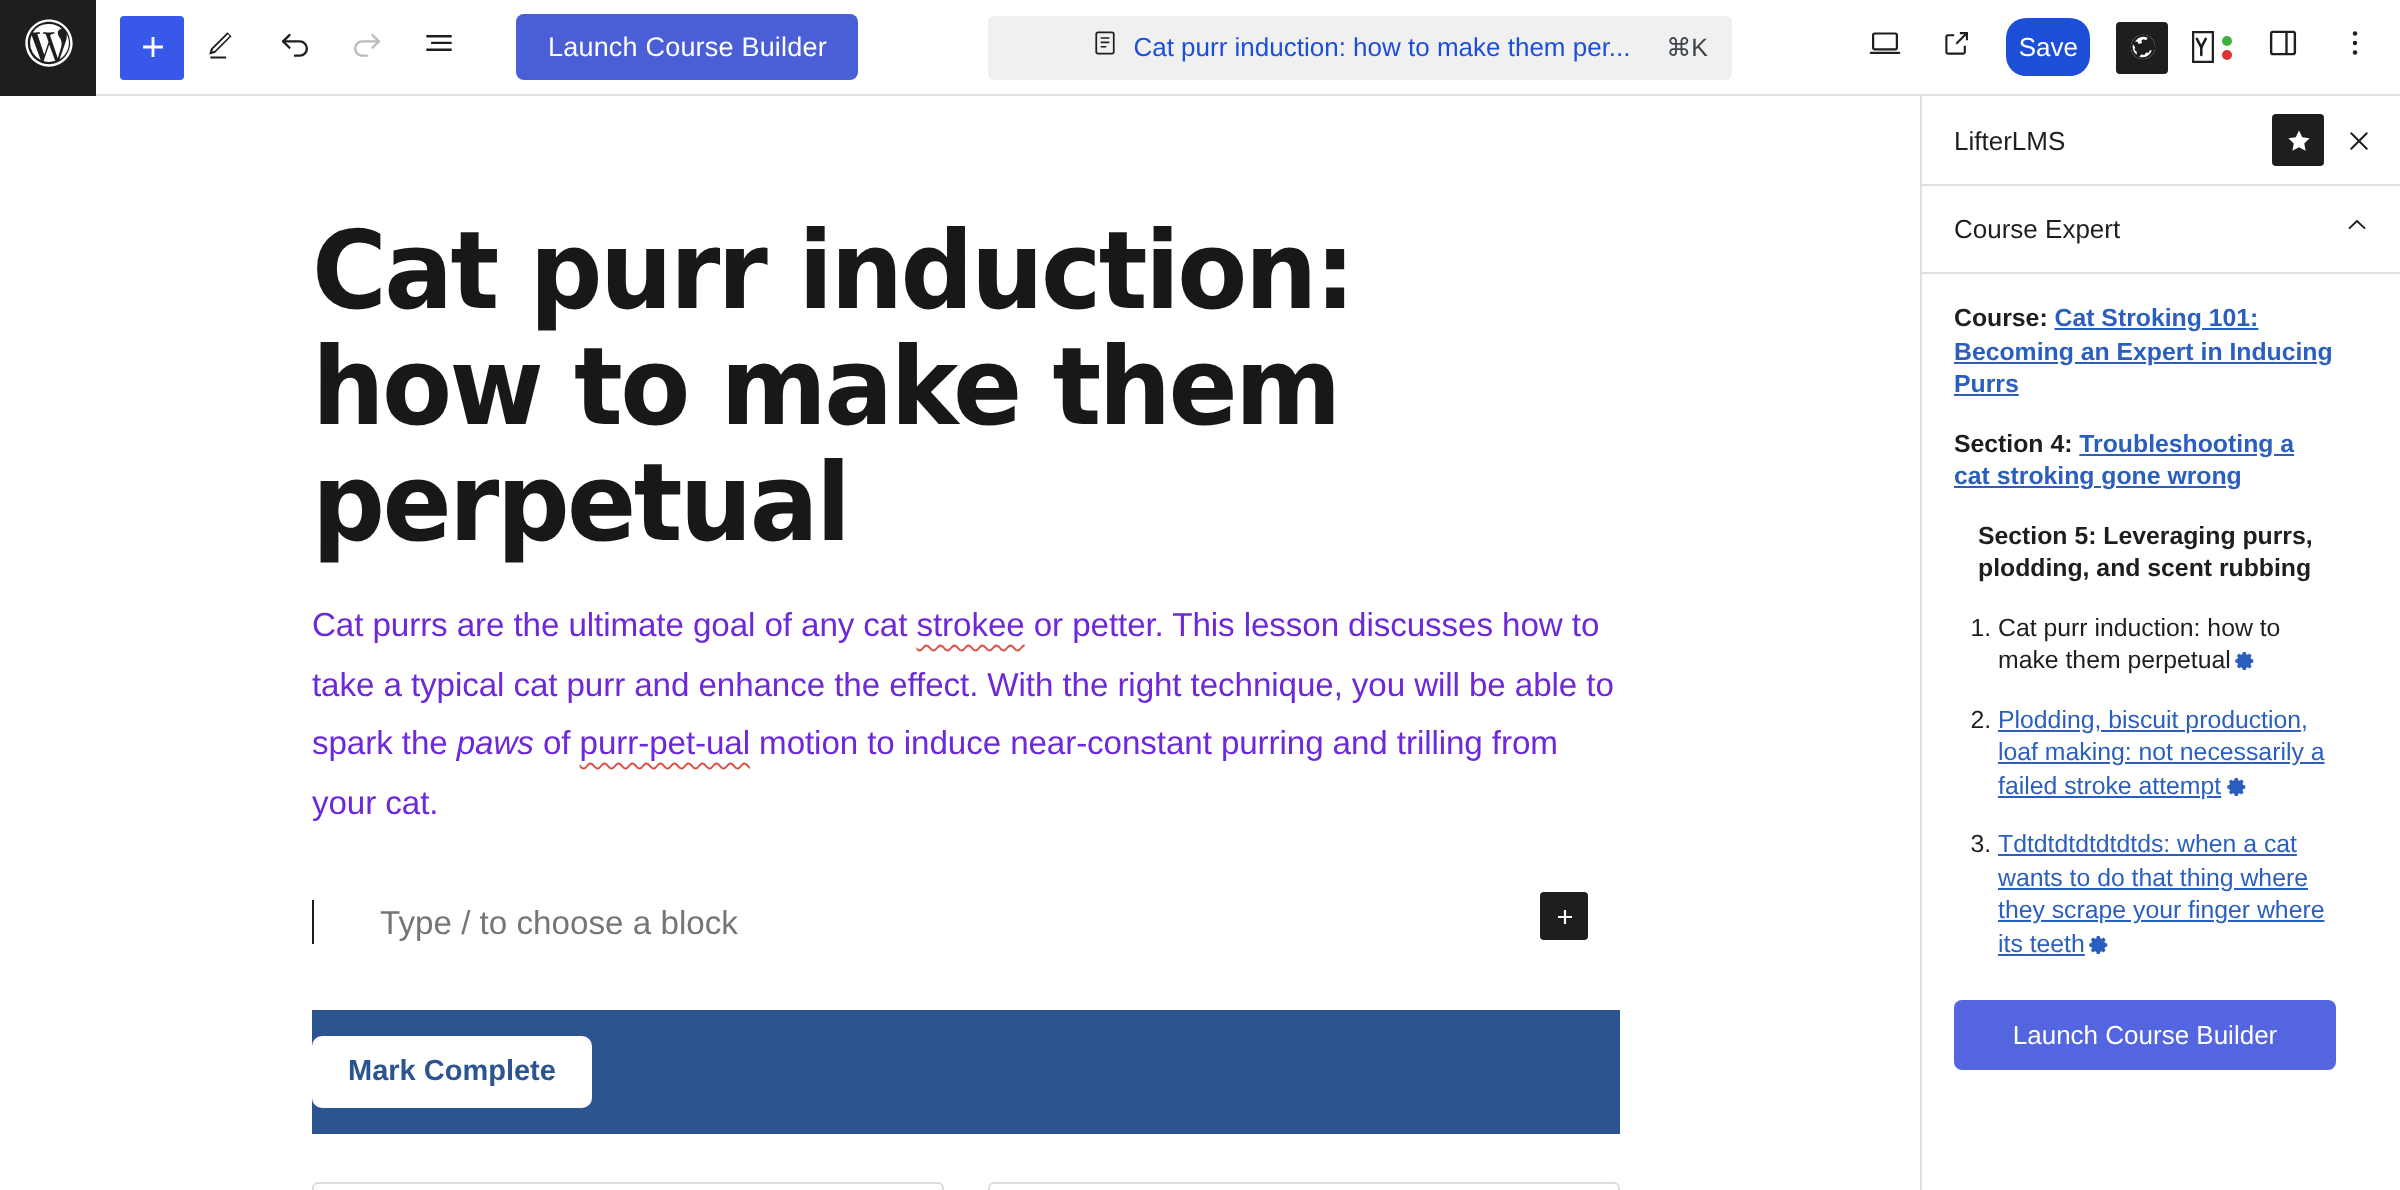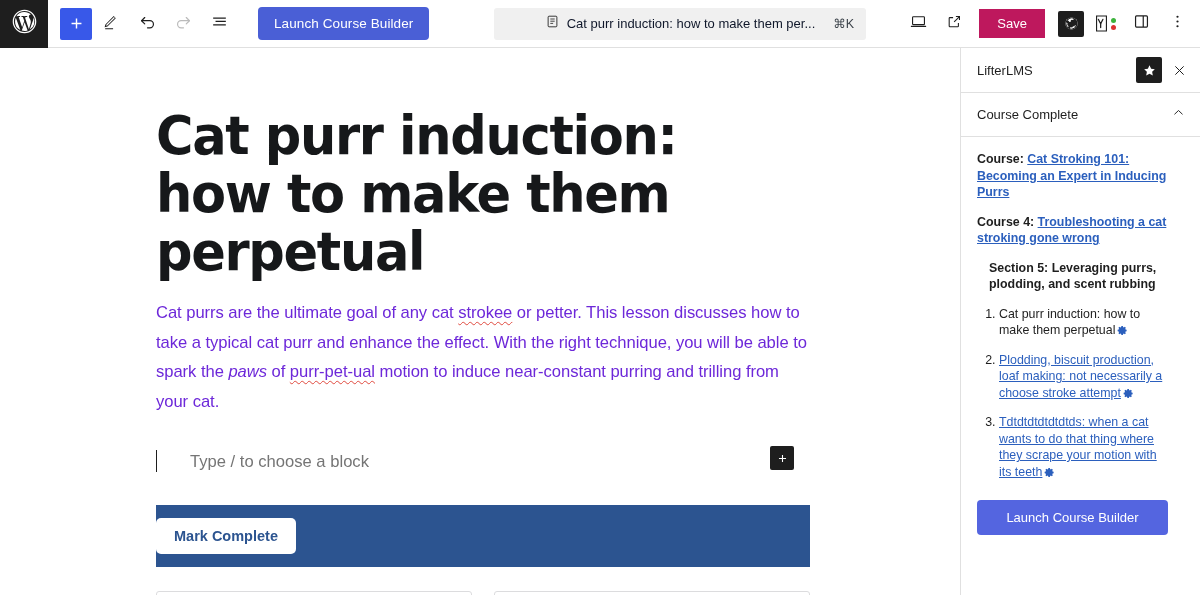--- a/index.html
+++ b/index.html
@@ -72,48 +72,48 @@
     border-radius: 3px;
     display: flex;
     align-items: center;
     justify-content: center;
     cursor: pointer;
     gap: 7px;
     padding: 0 12px;
   }
   .cmd-title {
     font-size: 13px;
-    color: #0f172a;
+    color: #1d4ed8;
     white-space: nowrap;
     overflow: hidden;
     text-overflow: ellipsis;
     text-align: right;
   }
   .cmd-kbd {
     position: absolute;
     right: 12px;
     font-size: 12.5px;
     color: #3c434a;
   }
 
   .tb-right {
     position: absolute;
     right: 6px;
     display: flex;
     align-items: center;
     gap: 2px;
   }
   .save-btn {
-    background: #be185d;
+    background: #1d4ed8;
     color: #fff;
     border: none;
-    border-radius: 0;
+    border-radius: 10px;
     font-size: 13px;
     font-weight: 500;
-    padding: 7px 18px;
+    padding: 7px 6px;
     margin: 0 6px;
     cursor: pointer;
     font-family: "Liberation Sans", sans-serif;
   }
   .plugin-badge {
     width: 26px; height: 26px;
     background: #1e1e1e;
     border-radius: 2px;
     display: flex; align-items: center; justify-content: center;
     margin: 0 5px;
@@ -503,46 +503,46 @@
           </svg>
       </span>
       <span class="close-btn">
         <svg width="15" height="15" viewBox="0 0 24 24" fill="none" stroke="#1e1e1e" stroke-width="1.6" stroke-linecap="round">
             <path d="M5.8 5.8l12.4 12.4M18.2 5.8L5.8 18.2"></path>
           </svg>
       </span>
     </div>
 
     <div class="panel-head">
-      <span class="lbl">Course Complete</span>
+      <span class="lbl">Course Expert</span>
       <span>
         <svg width="15" height="15" viewBox="0 0 24 24" fill="none" stroke="#1e1e1e" stroke-width="1.5" stroke-linecap="round" stroke-linejoin="round">
             <path d="M6 14.5L12 8.8l6 5.7"></path>
           </svg>
       </span>
     </div>
 
     <div class="panel-body">
 
       <div class="meta-line"><span>Course: </span><a href="#">Cat Stroking 101: Becoming an Expert in Inducing Purrs</a></div>
 
-      <div class="meta-line"><span>Course 4: </span><a href="#">Troubleshooting a cat stroking gone wrong</a></div>
+      <div class="meta-line"><span>Section 4: </span><a href="#">Troubleshooting a cat stroking gone wrong</a></div>
 
       <div class="meta-line plain">Section 5: Leveraging purrs, plodding, and scent rubbing</div>
 
       <ol class="lesson-list">
         <li class="current"><span>Cat purr induction: how to make them perpetual</span><span class="gear"><svg width="11" height="11" viewBox="0 0 24 24" fill="#2b5fbd">
                 <path d="M12 8.4a3.6 3.6 0 100 7.2 3.6 3.6 0 000-7.2zm0 5.6a2 2 0 110-4 2 2 0 010 4z"></path>
                 <path d="M21 13.6v-3.2l-2.3-.5a7 7 0 00-.7-1.7l1.3-2-2.3-2.3-2 1.3a7 7 0 00-1.7-.7L12.8 2.2h-3.2l-.5 2.3a7 7 0 00-1.7.7l-2-1.3L3.1 6.2l1.3 2a7 7 0 00-.7 1.7l-2.3.5v3.2l2.3.5c.2.6.4 1.2.7 1.7l-1.3 2 2.3 2.3 2-1.3c.5.3 1.1.5 1.7.7l.5 2.3h3.2l.5-2.3c.6-.2 1.2-.4 1.7-.7l2 1.3 2.3-2.3-1.3-2c.3-.5.5-1.1.7-1.7l2.3-.5z"></path>
               </svg></span></li>
-        <li><a href="#">Plodding, biscuit production, loaf making: not necessarily a choose stroke attempt</a><span class="gear"><svg width="11" height="11" viewBox="0 0 24 24" fill="#2b5fbd">
+        <li><a href="#">Plodding, biscuit production, loaf making: not necessarily a failed stroke attempt</a><span class="gear"><svg width="11" height="11" viewBox="0 0 24 24" fill="#2b5fbd">
                 <path d="M12 8.4a3.6 3.6 0 100 7.2 3.6 3.6 0 000-7.2zm0 5.6a2 2 0 110-4 2 2 0 010 4z"></path>
                 <path d="M21 13.6v-3.2l-2.3-.5a7 7 0 00-.7-1.7l1.3-2-2.3-2.3-2 1.3a7 7 0 00-1.7-.7L12.8 2.2h-3.2l-.5 2.3a7 7 0 00-1.7.7l-2-1.3L3.1 6.2l1.3 2a7 7 0 00-.7 1.7l-2.3.5v3.2l2.3.5c.2.6.4 1.2.7 1.7l-1.3 2 2.3 2.3 2-1.3c.5.3 1.1.5 1.7.7l.5 2.3h3.2l.5-2.3c.6-.2 1.2-.4 1.7-.7l2 1.3 2.3-2.3-1.3-2c.3-.5.5-1.1.7-1.7l2.3-.5z"></path>
               </svg></span></li>
-        <li><a href="#">Tdtdtdtdtdtdtds: when a cat wants to do that thing where they scrape your motion with its teeth</a><span class="gear"><svg width="11" height="11" viewBox="0 0 24 24" fill="#2b5fbd">
+        <li><a href="#">Tdtdtdtdtdtdtds: when a cat wants to do that thing where they scrape your finger where its teeth</a><span class="gear"><svg width="11" height="11" viewBox="0 0 24 24" fill="#2b5fbd">
                 <path d="M12 8.4a3.6 3.6 0 100 7.2 3.6 3.6 0 000-7.2zm0 5.6a2 2 0 110-4 2 2 0 010 4z"></path>
                 <path d="M21 13.6v-3.2l-2.3-.5a7 7 0 00-.7-1.7l1.3-2-2.3-2.3-2 1.3a7 7 0 00-1.7-.7L12.8 2.2h-3.2l-.5 2.3a7 7 0 00-1.7.7l-2-1.3L3.1 6.2l1.3 2a7 7 0 00-.7 1.7l-2.3.5v3.2l2.3.5c.2.6.4 1.2.7 1.7l-1.3 2 2.3 2.3 2-1.3c.5.3 1.1.5 1.7.7l.5 2.3h3.2l.5-2.3c.6-.2 1.2-.4 1.7-.7l2 1.3 2.3-2.3-1.3-2c.3-.5.5-1.1.7-1.7l2.3-.5z"></path>
               </svg></span></li>
       </ol>
 
       <button class="launch-btn-side" style="margin-left:0;margin-right:0;width:100%;">Launch Course Builder</button>
     </div>
   </div>
 </div>
 

